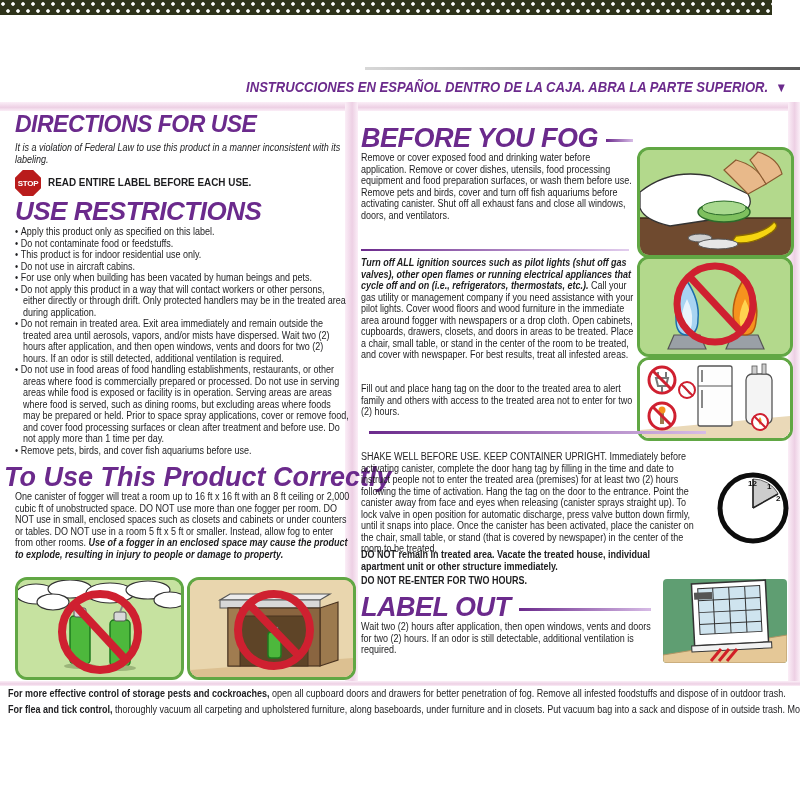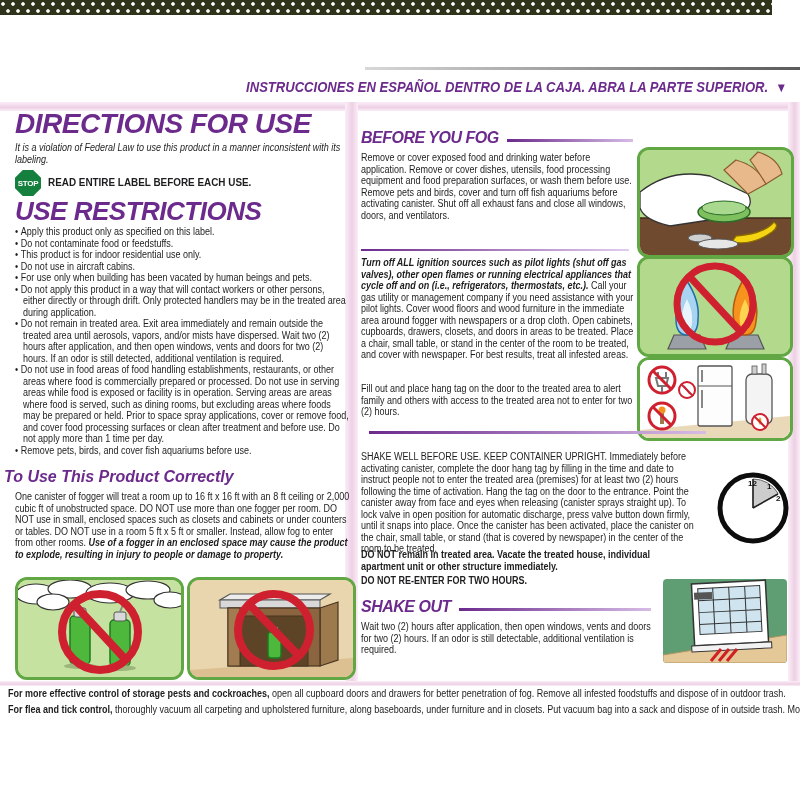--- a/index.html
+++ b/index.html
@@ -14,23 +14,23 @@
   .tx{
     position:absolute;
     transform:scaleX(0.9);
     transform-origin:0 0;
     font-size:10px;line-height:11.5px;color:#1d1d1f;
   }
   .b{font-weight:bold;}
   .bi{font-weight:bold;font-style:italic;}
   .it{font-style:italic;}
   h1,h2{margin:0;padding:0;color:#6b2a8c;font-style:italic;font-weight:bold;letter-spacing:-0.5px;}
-  .h1{font-size:28px;line-height:26px;}
+  .h1{font-size:23px;line-height:26px;}
   .h2a{font-size:26px;line-height:22px;}
-  .h2b{font-size:16px;line-height:20px;}
+  .h2b{font-size:27px;line-height:20px;}
   .h2r{font-size:20px;line-height:20px;display:flex;align-items:center;}
   .h2r .rule{flex:1;height:3px;margin-left:8px;margin-top:4px;
     background:linear-gradient(to right,#6b2a8c,#d7bce6);}
   .divider{height:2px;background:linear-gradient(to right,#6b2a8c,#e2cdee);}
   
   .dotband{
     left:0;top:0;width:772px;height:15px;
     background-color:#2e331a;
     background-image:
       radial-gradient(circle at 3px 4px, #ffffff 1.4px, rgba(255,255,255,0) 2.2px),
@@ -42,21 +42,21 @@
   .spanish{
     position:absolute;right:13px;top:79px;
     color:#6b2a8c;font-style:italic;font-weight:bold;font-size:14.5px;
     transform:scaleX(0.9);transform-origin:100% 0;white-space:nowrap;
   }
   .spanish .tri{font-style:normal;font-size:13px;margin-left:4px;}
   .strip{background:linear-gradient(to bottom,#fbeef7,#edd0e4 60%,#fbeef7);}
   .stripv{background:linear-gradient(to right,#fbeef7,#edd0e4 55%,#fbeef7);}
   
   .stop{
-    left:15px;top:170px;width:26px;height:26px;background:#15803d;
+    left:15px;top:170px;width:26px;height:26px;background:#b91c1c;
     clip-path:polygon(30% 0,70% 0,100% 30%,100% 70%,70% 100%,30% 100%,0 70%,0 30%);
     display:flex;align-items:center;justify-content:center;
     color:#fff;font-weight:bold;font-size:8px;letter-spacing:-0.3px;
   }
   ul.blist{margin:0;padding:0;list-style:none;}
   ul.blist li{padding-left:9px;}
   ul.blist li::before{content:"\2022";margin-left:-9px;margin-right:3px;}
   .pic{position:absolute;border:3px solid #61a744;border-radius:12px;overflow:hidden;background:#c6e2a0;}
   .pic svg{display:block;}
   .footer-line{font-size:10px;line-height:11px;white-space:nowrap;}
@@ -248,21 +248,21 @@
     <text x="33" y="16" font-size="8" font-weight="bold" fill="#111">12</text>
     <text x="52" y="19" font-size="8" font-weight="bold" fill="#111">1</text>
     <text x="61" y="31" font-size="8" font-weight="bold" fill="#111">2</text>
   </svg>
 </div>
 
 <div class="tx b" style="left:361px;top:549px;width:367px;">DO NOT remain in treated area. Vacate the treated house, individual apartment unit or other structure immediately.</div>
 <div class="tx b" style="left:361px;top:575px;width:367px;">DO NOT RE-ENTER FOR TWO HOURS.</div>
 
 <div class="abs h2r" style="left:361px;top:597px;width:290px;">
-  <h2 class="h2b">SHAKE OUT</h2>
+  <h2 class="h2b">LABEL OUT</h2>
   <div class="rule"></div>
 </div>
 <div class="tx" style="left:361px;top:621px;width:324px;">Wait two (2) hours after application, then open windows, vents and doors for two (2) hours. If an odor is still detectable, additional ventilation is required.</div>
 
 <div class="abs" style="left:663px;top:579px;width:124px;height:84px;border-radius:4px;overflow:hidden;">
   <svg width="124" height="84" viewBox="0 0 124 84">
     <rect width="124" height="84" fill="#5f9e72"></rect>
     <polygon points="0,84 124,84 124,56 0,76" fill="#e5c897" stroke="#b09565" stroke-width="1"></polygon>
     <g transform="rotate(-3 67 34)">
       <rect x="30" y="3" width="74" height="62" fill="#ffffff" stroke="#333" stroke-width="1.5"></rect>

